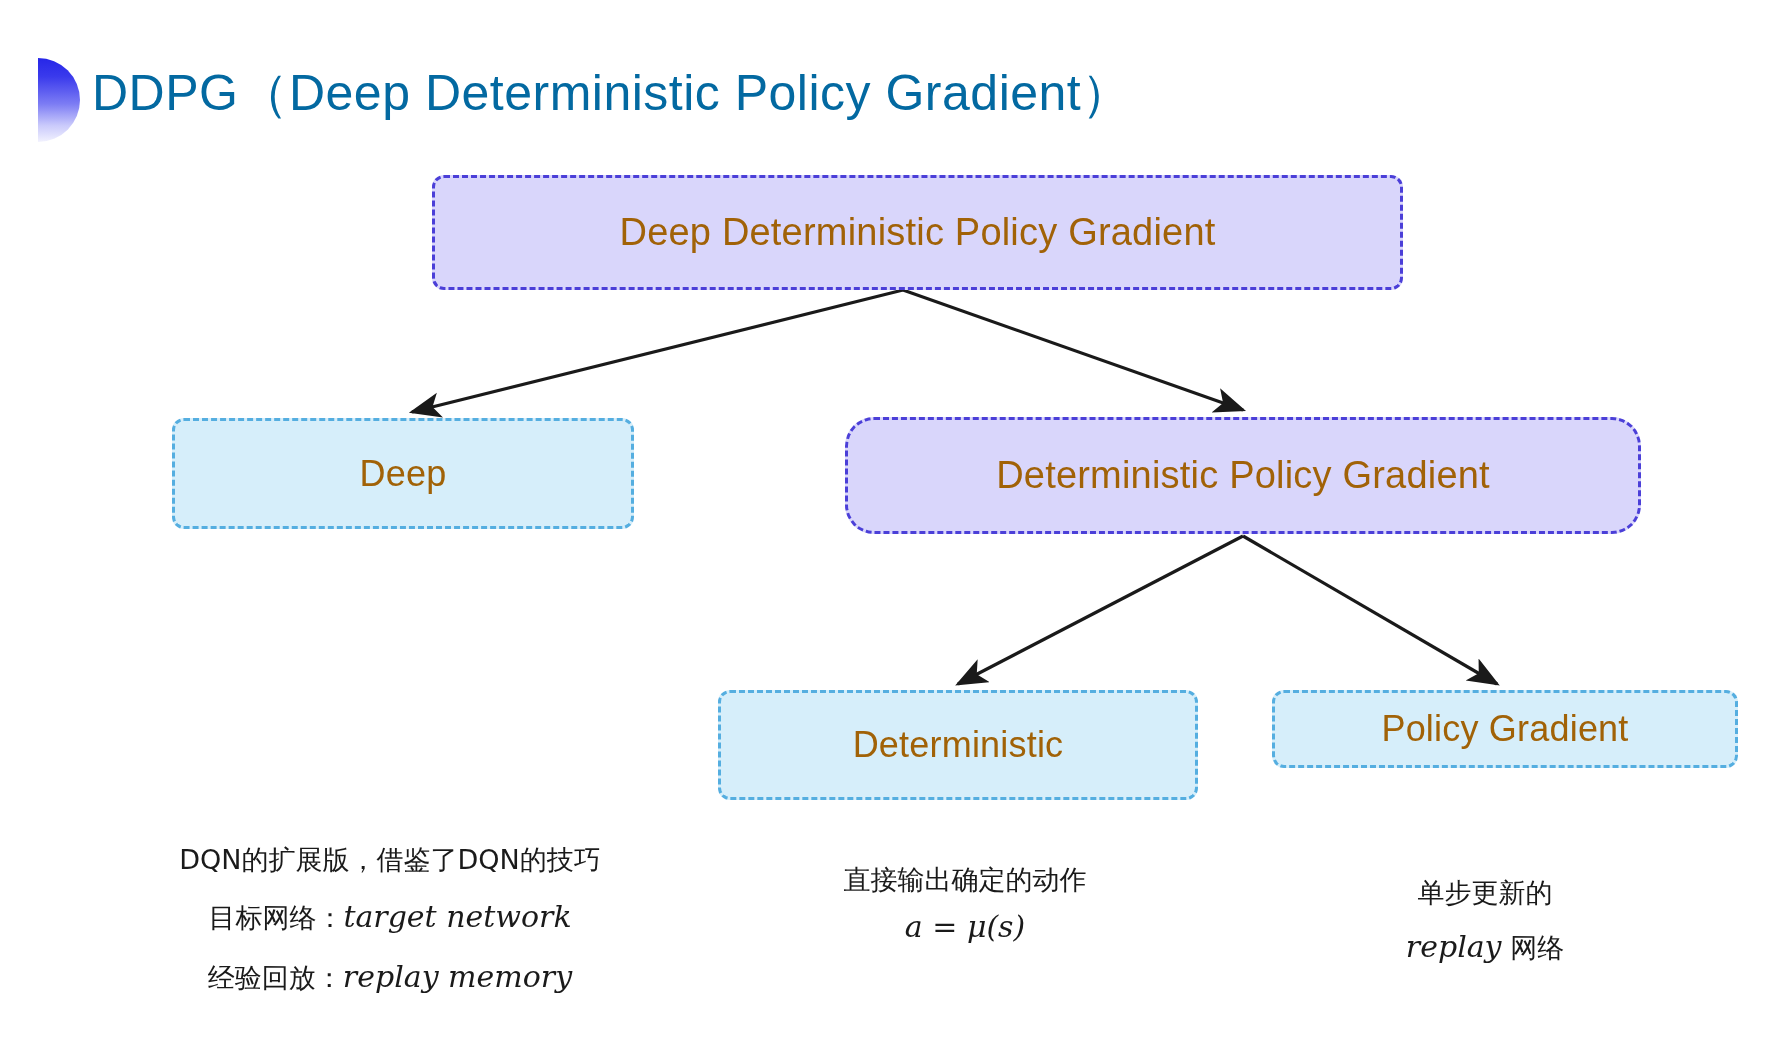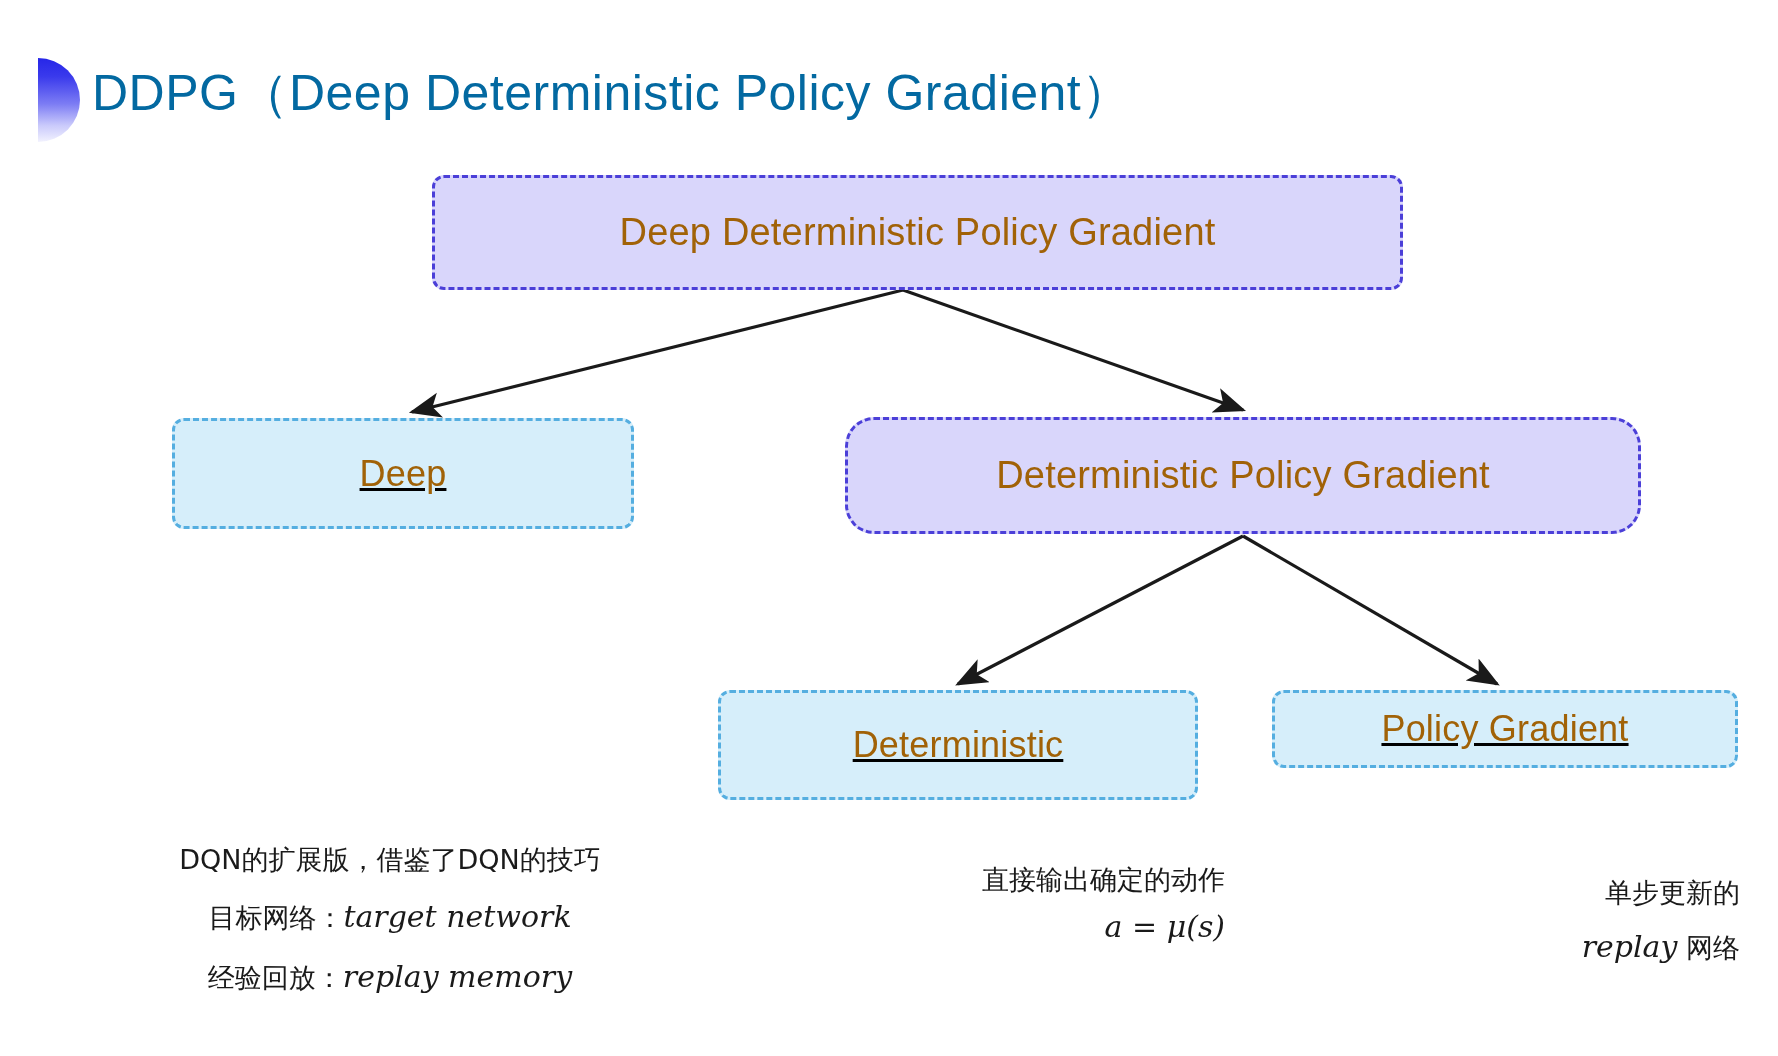--- a/index.html
+++ b/index.html
@@ -69,37 +69,36 @@
     letter-spacing: 0.2px;
     white-space: nowrap;
   }
   .node-purple {
     background: #d9d6fb;
     border-color: #4b3fd8;
   }
   .node-blue {
     background: #d6eefa;
     border-color: #55aee0;
-    text-decoration: underline;
   }
 
   #node-ddpg      { left: 432px; top: 175px; width: 971px; height: 115px; }
   #node-deep      { left: 172px; top: 418px; width: 462px; height: 111px; }
   #node-dpg       { left: 845px; top: 417px; width: 796px; height: 117px; border-radius: 29px; }
   #node-det       { left: 718px; top: 690px; width: 480px; height: 110px; }
   #node-pg        { left: 1272px; top: 690px; width: 466px; height: 78px; }
 
   #node-ddpg .node-label { font-size: 38px; }
   #node-dpg  .node-label { font-size: 38px; }
 
   
   .caption {
     position: absolute;
     color: #1a1a1a;
-    text-align: right;
+    text-align: center;
     line-height: 1.45;
   }
   .caption .cn {
     font-family: "DejaVu Sans", "Liberation Sans", sans-serif;
     font-size: 27px;
     white-space: nowrap;
     display: block;
   }
   .caption .math {
     font-family: "DejaVu Serif", "Liberation Serif", serif;

